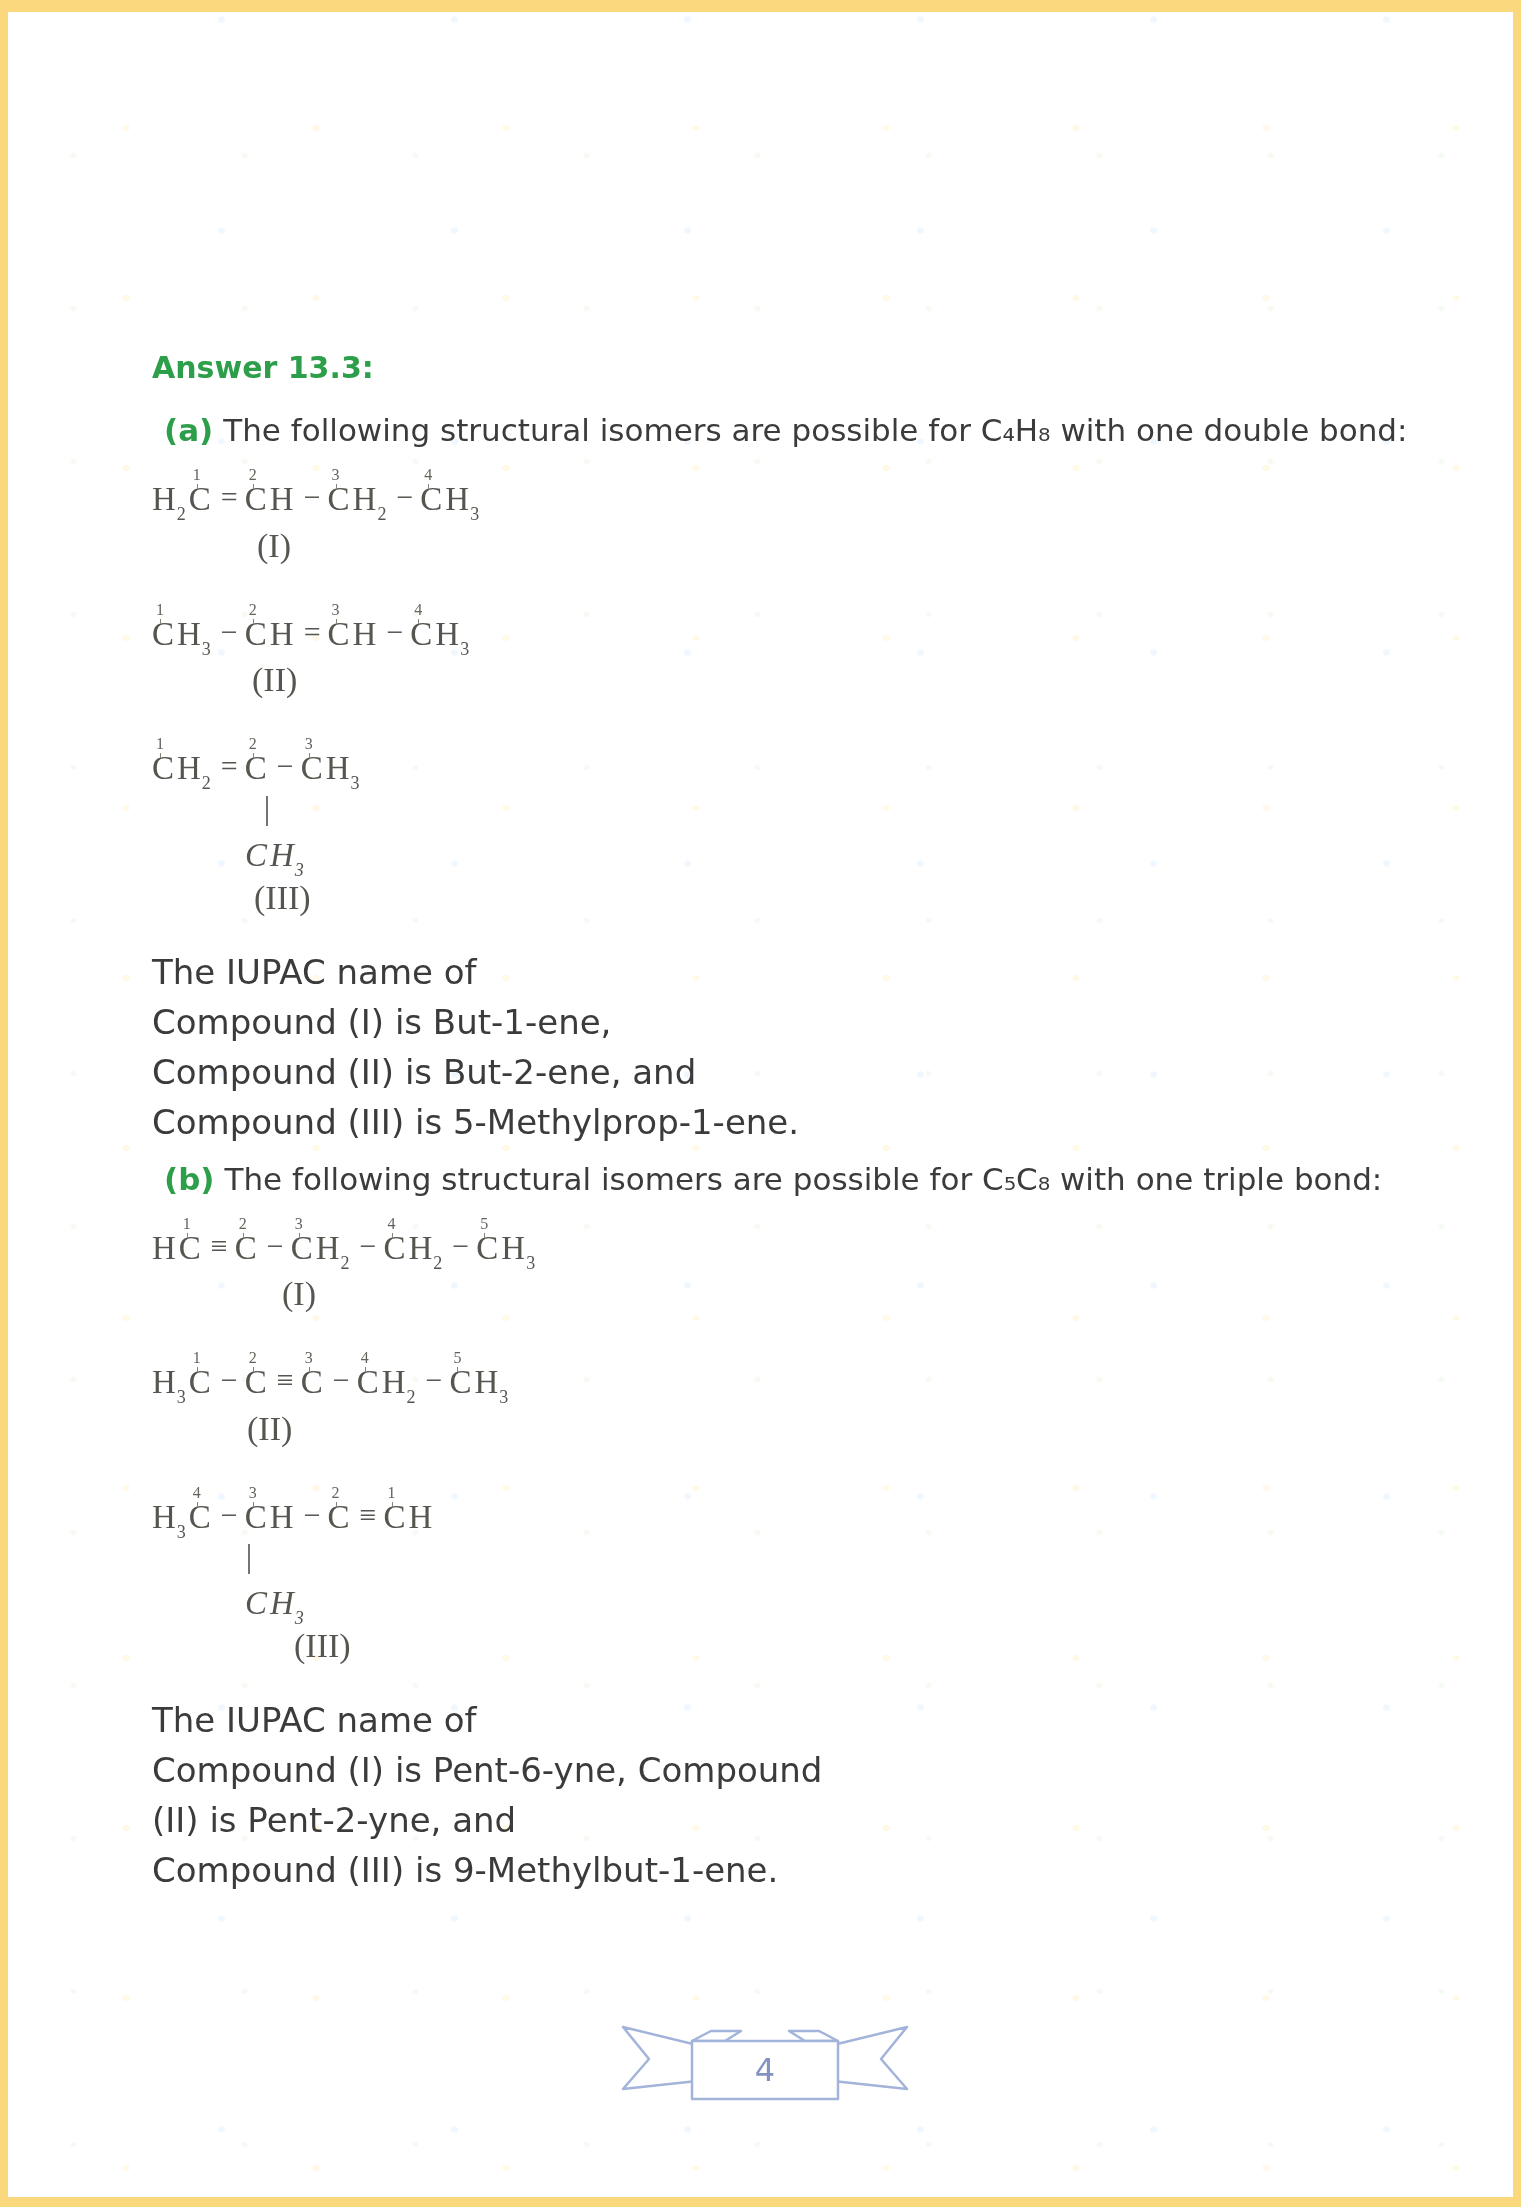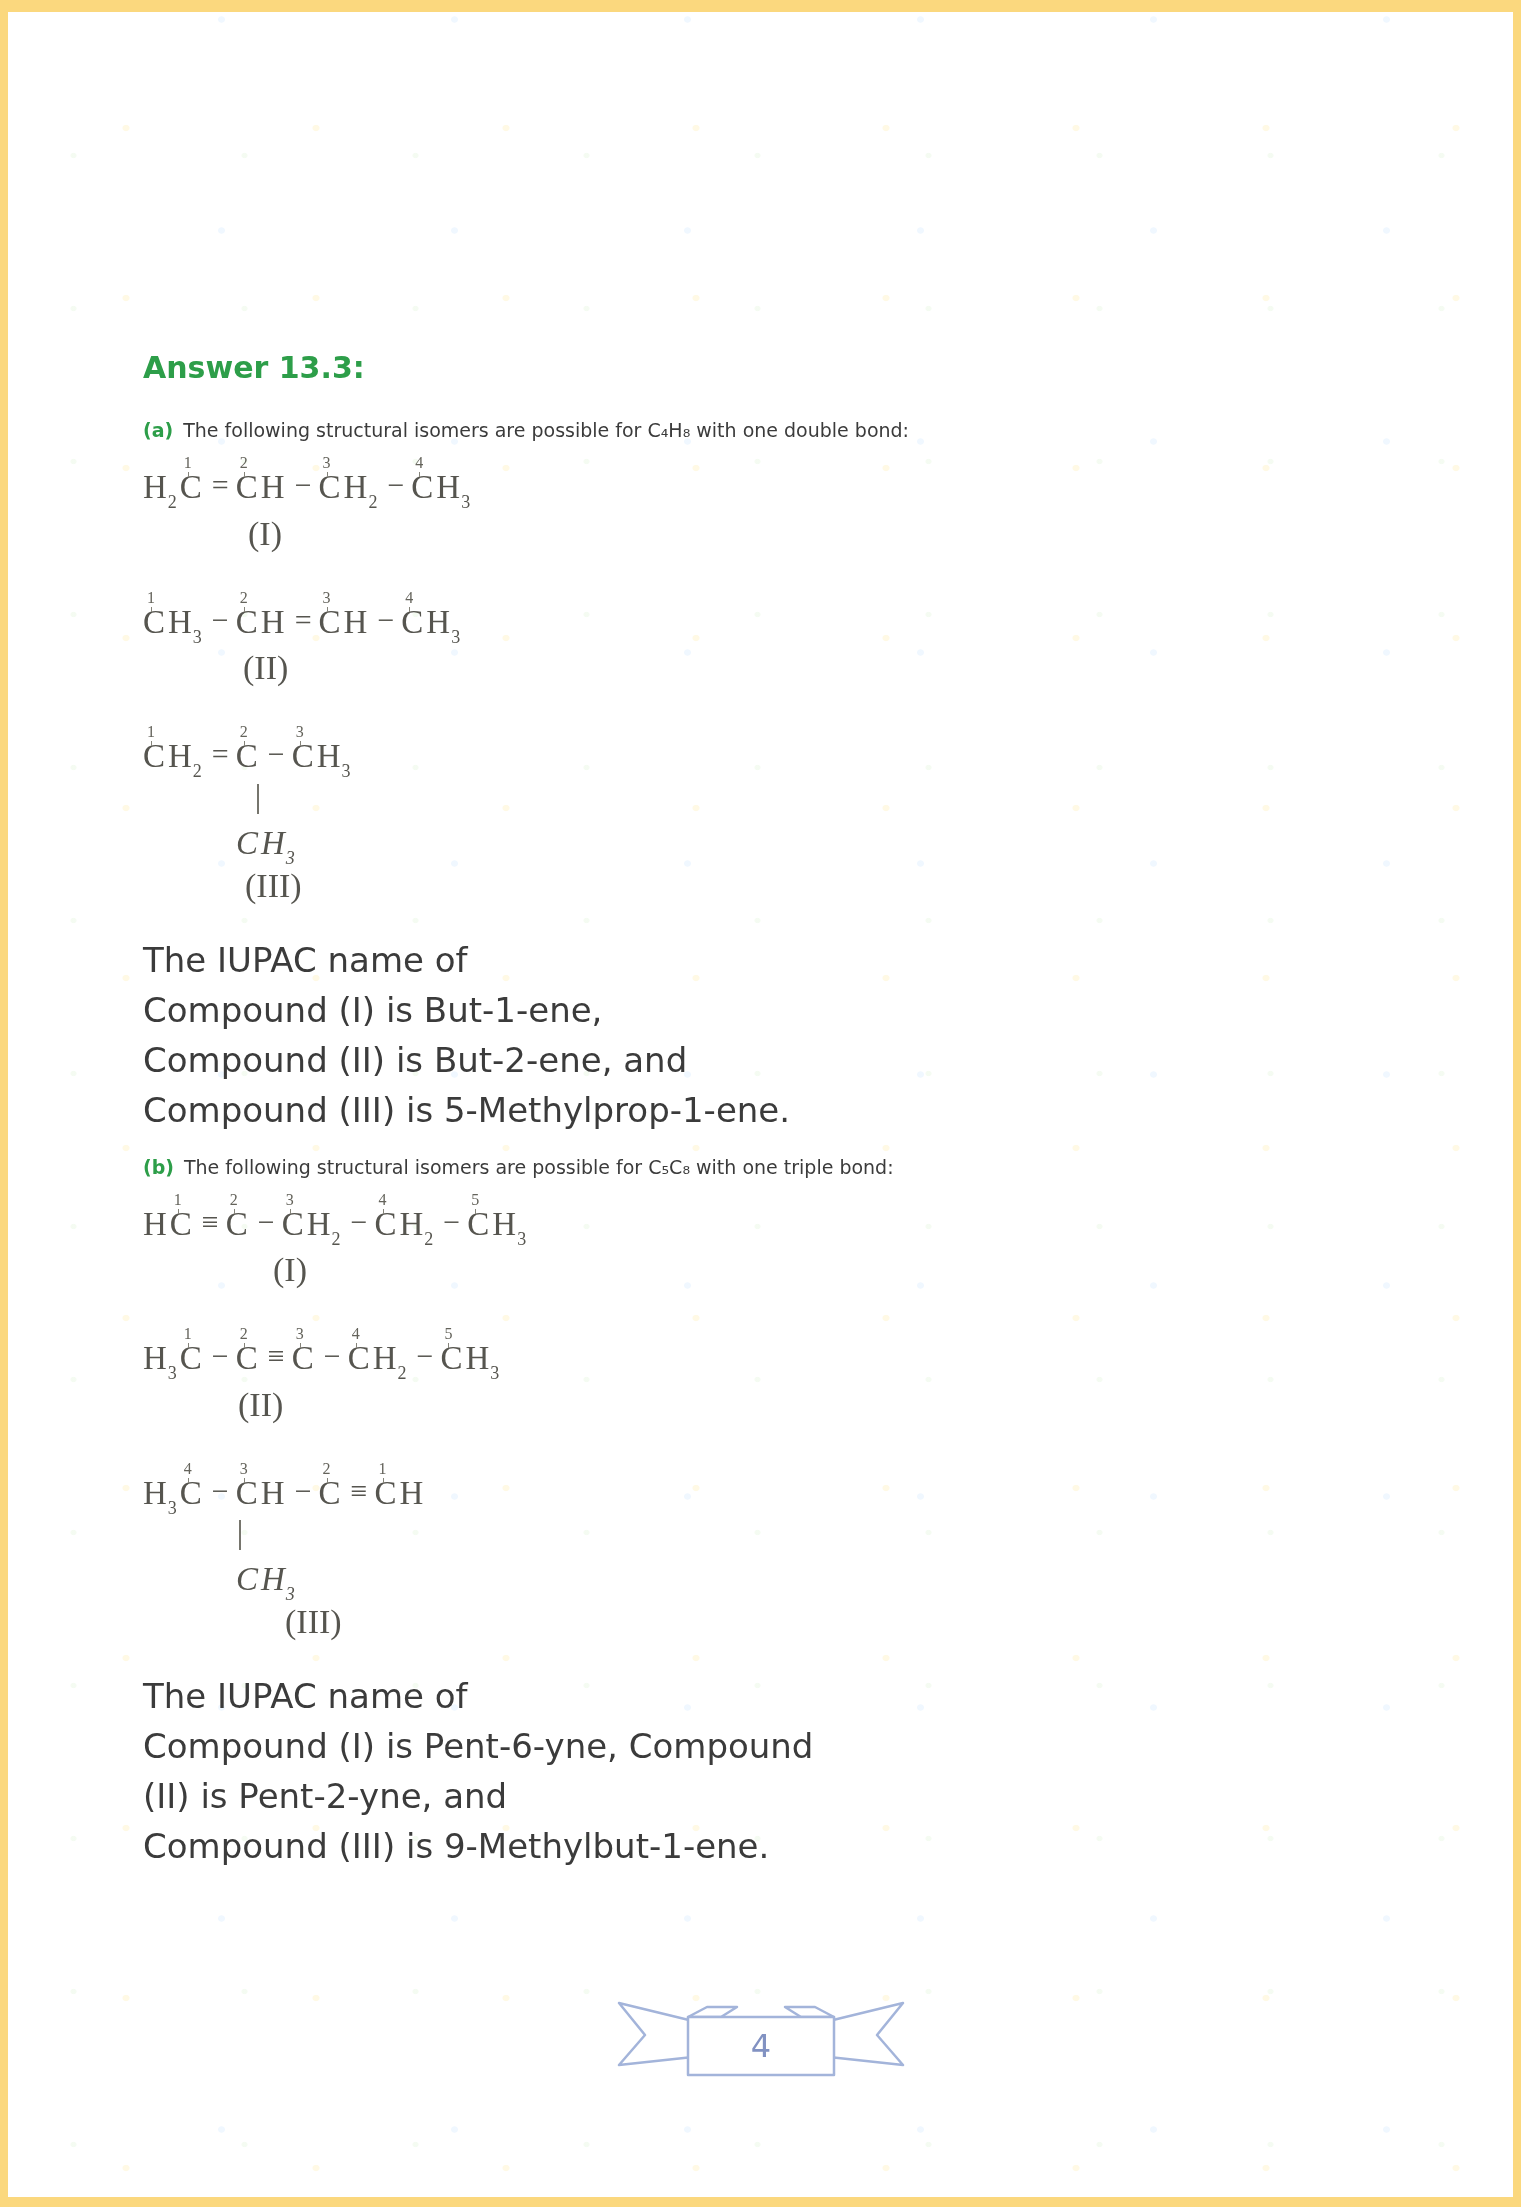--- a/index.html
+++ b/index.html
@@ -16,31 +16,32 @@
     border:solid var(--border-yellow);
     border-width:12px 8px 10px 8px;
     background-color:#ffffff;
     background-image:
       radial-gradient(rgba(255,238,180,0.35) 3px, transparent 4px),
       radial-gradient(rgba(205,230,255,0.30) 3px, transparent 4px),
       radial-gradient(rgba(214,240,203,0.25) 2.5px, transparent 3.5px);
     background-size:190px 170px, 233px 211px, 171px 153px;
     background-position:23px 31px, 97px 113px, 151px 67px;
     overflow:hidden;
+    padding-left:9px;
   }
   .content{
     padding:338px 135px 0 135px;
     font-family:"DejaVu Sans","Liberation Sans",sans-serif;
     color:var(--body-text);
   }
   .heading{
     color:var(--green);font-weight:bold;font-size:30px;line-height:1.2;
     margin:0 0 26px 0;
   }
-  .intro{font-size:19px;line-height:36px;margin:0;white-space:nowrap;}
+  .intro{font-size:31px;line-height:36px;margin:12px;white-space:nowrap;}
   .part-label{color:var(--green);font-weight:bold;margin-right:10px;}
   
   .structure{margin:0;}
   .formula-row{
     font-family:"Liberation Serif","DejaVu Serif",serif;
     color:var(--formula);
     padding-top:22px;
     line-height:1.05;
     white-space:nowrap;
   }

